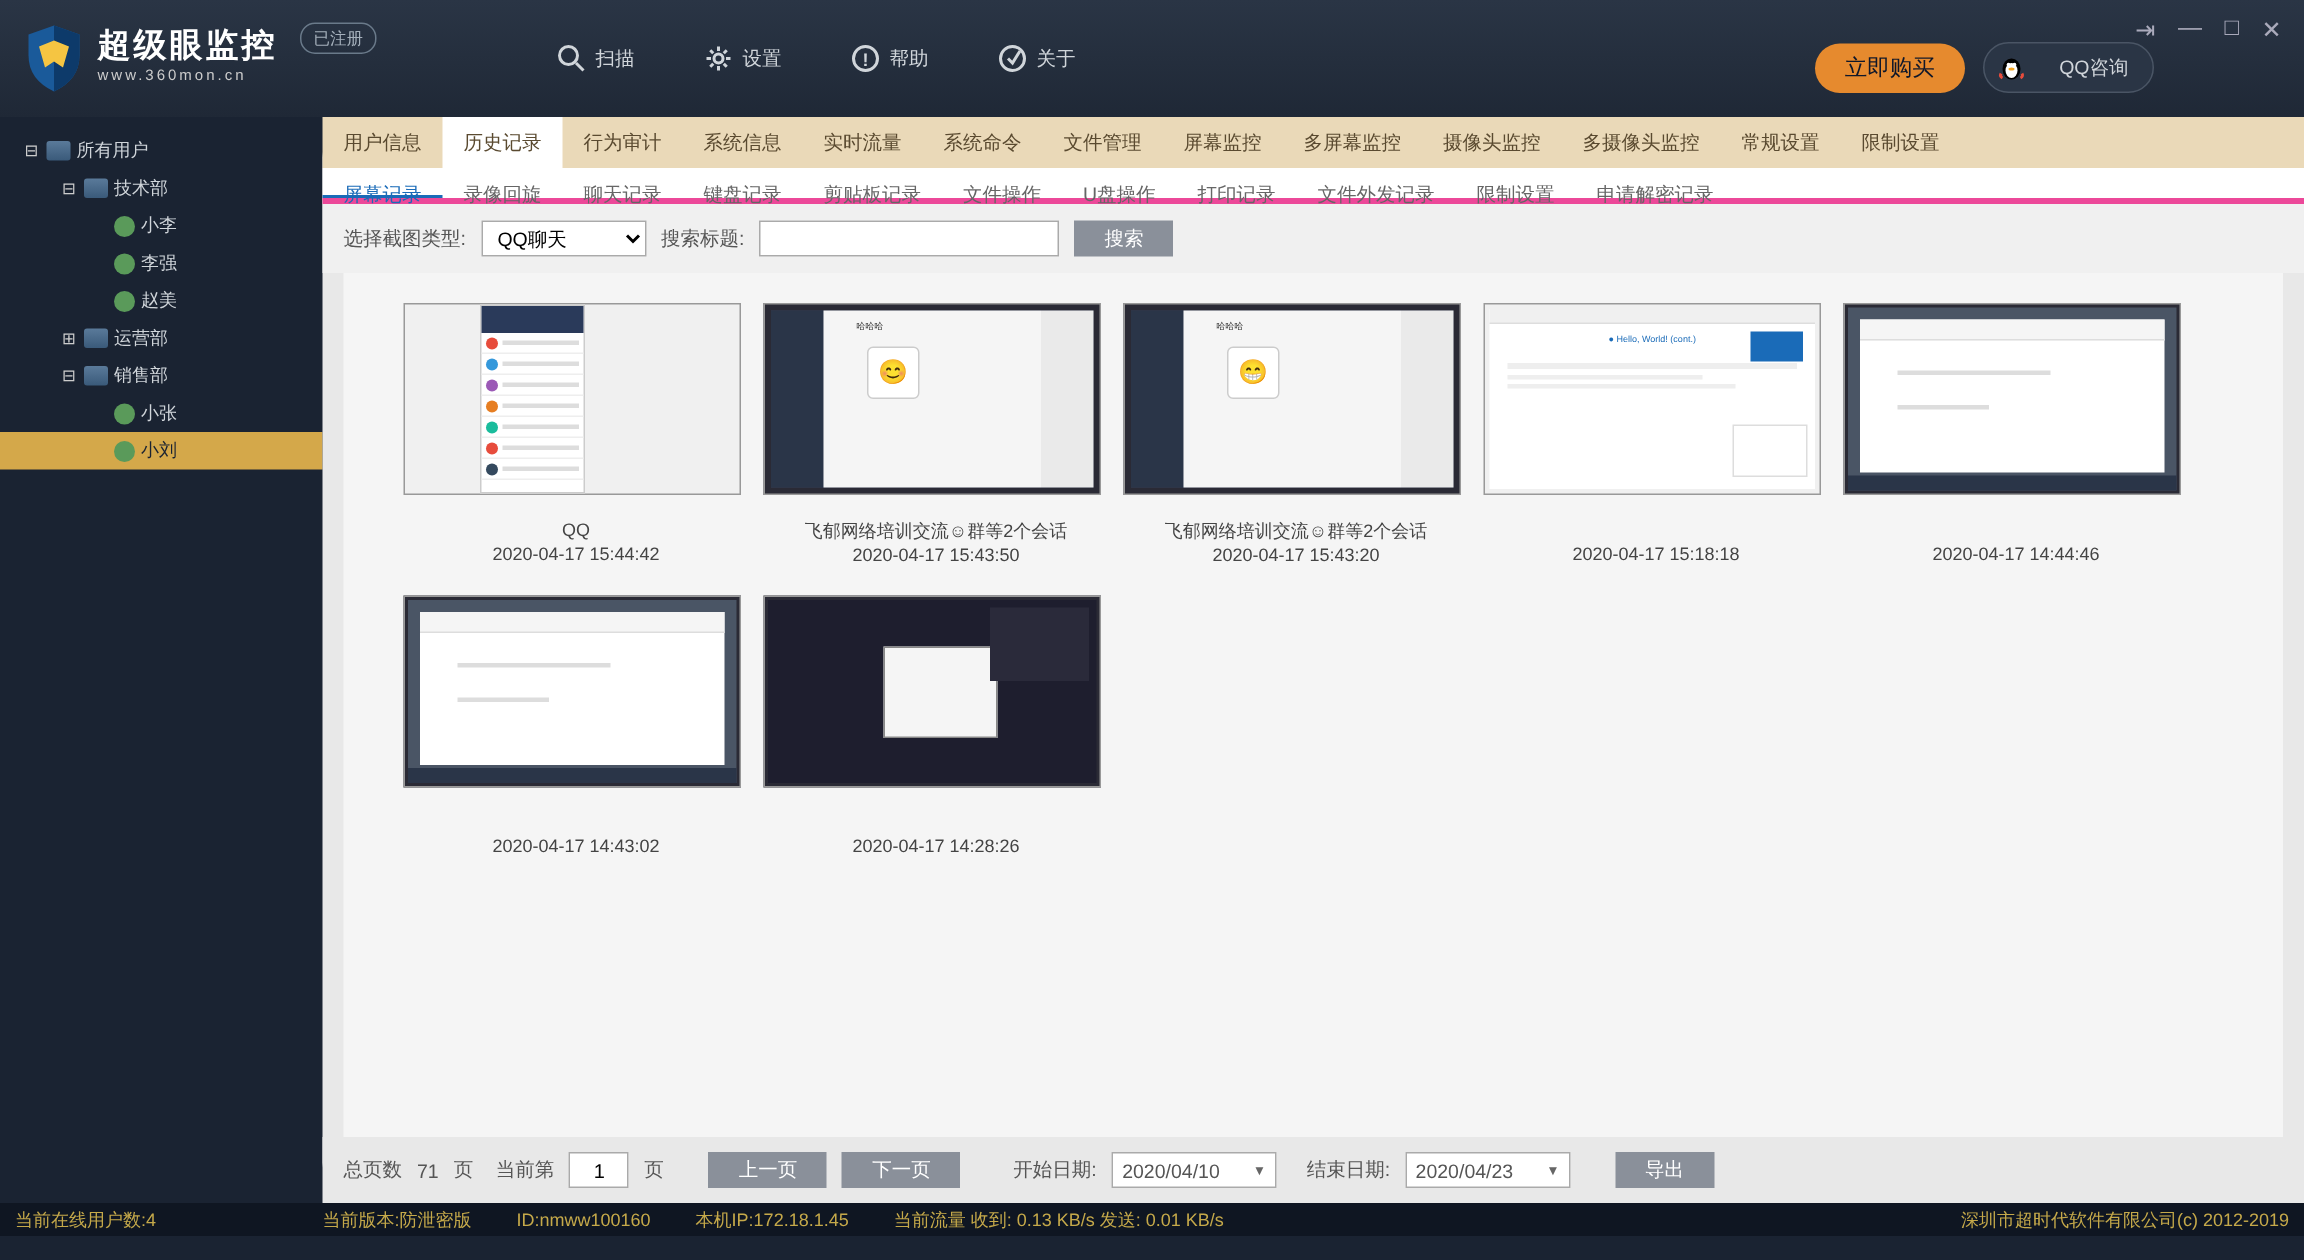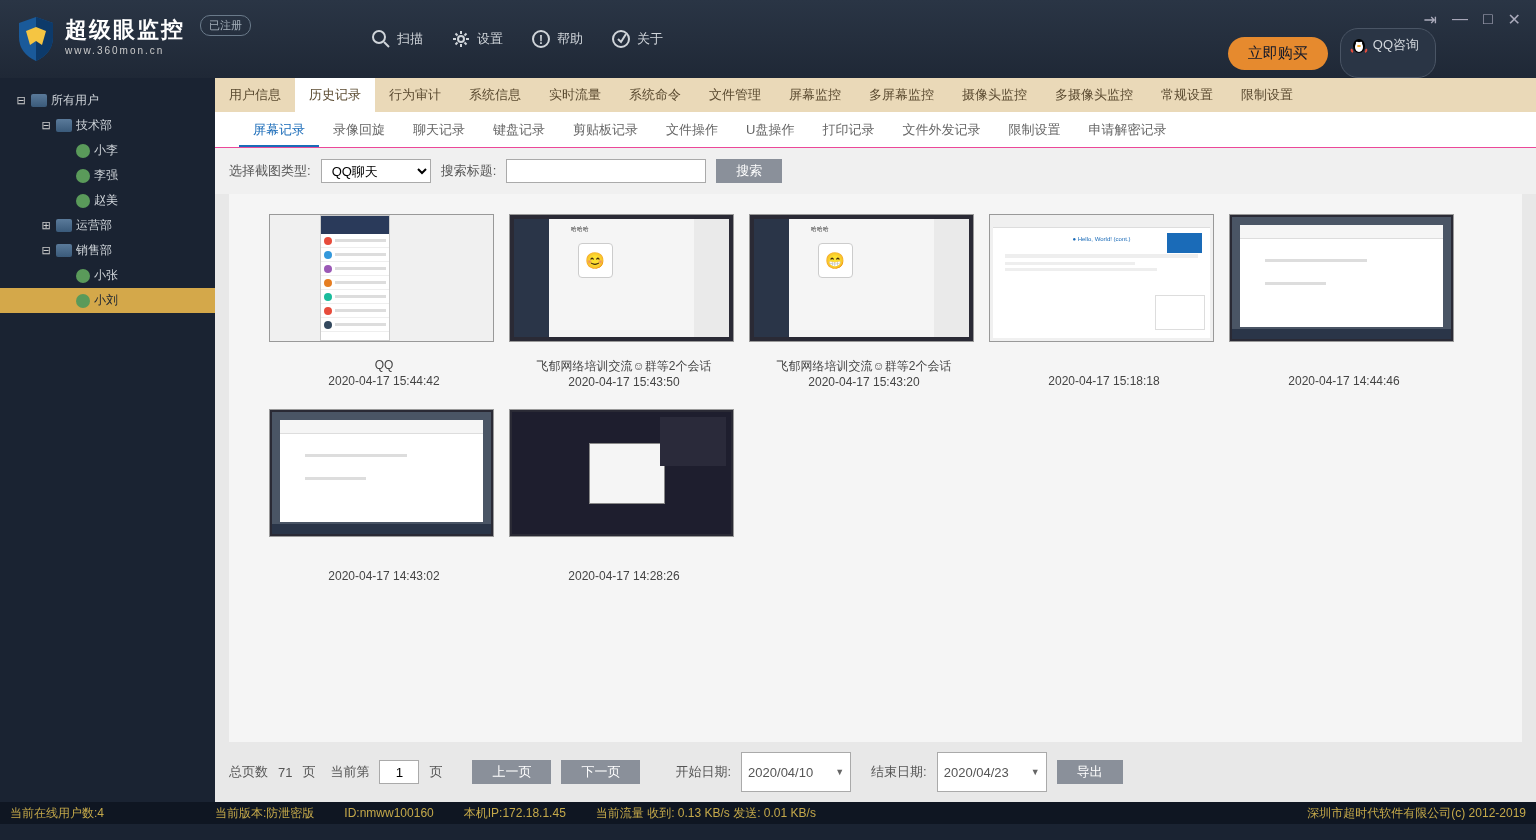--- a/index.html
+++ b/index.html
@@ -7,25 +7,25 @@
 
 
 .titlebar { height: 78px; background: linear-gradient(to bottom, #2a3545, #1f2836); display: flex; align-items: center; padding: 0 15px; position: relative; }
 .logo-wrap { display: flex; align-items: flex-start; }
 .logo-shield { width: 42px; height: 48px; margin-right: 8px; position: relative; }
 .logo-shield svg { width: 100%; height: 100%; }
 .logo-text { color: #fff; }
 .logo-text .cn { font-size: 22px; font-weight: bold; letter-spacing: 2px; }
 .logo-text .en { font-size: 10px; letter-spacing: 2px; color: #ccc; }
 .reg-badge { border: 1px solid #6a7a8a; color: #a5b0bb; font-size: 11px; padding: 2px 8px; border-radius: 10px; margin-left: 15px; }
-.top-actions { display: flex; align-items: center; margin-left: 120px; gap: 28px; justify-content: space-between; }
+.top-actions { display: flex; align-items: center; margin-left: 120px; gap: 46px; justify-content: space-between; }
 .top-action { display: flex; align-items: center; color: #d0d5da; cursor: pointer; gap: 6px; }
 .top-action .ic { width: 20px; height: 20px; display: flex; align-items: center; justify-content: center; }
 .buy-btn { background: #e68a2e; color: #0f172a; padding: 7px 20px; border-radius: 18px; border: none; cursor: pointer; font-size: 15px; }
-.qq-btn { background: #2a3545; border: 1px solid #4a5565; color: #d0d5da; padding: 6px 16px 22px 8px; border-radius: 18px; cursor: pointer; display: flex; align-items: center; gap: 4px; font-size: 13px; position: relative; top: -18px; }
+.qq-btn { background: #2a3545; border: 1px solid #4a5565; color: #d0d5da; padding: 6px 16px 6px 8px; border-radius: 18px; cursor: pointer; display: flex; align-items: center; gap: 22px; font-size: 13px; position: relative; top: -18px; }
 .penguin { width: 20px; height: 20px; }
 .win-controls { position: absolute; right: 15px; top: 10px; display: flex; gap: 15px; color: #aab; }
 .win-controls span { cursor: pointer; font-size: 16px; }
 
 
 .body-wrap { display: flex; height: 724px; }
 .sidebar { width: 215px; background: #1a2332; padding-top: 10px; }
 .tree-node { display: flex; align-items: center; padding: 4px 5px; color: #d0d5da; font-size: 12px; cursor: pointer; }
 .tree-node .exp { width: 12px; text-align: center; color: #888; font-size: 10px; }
 .tree-node .ico { width: 16px; height: 13px; margin: 0 4px; display: inline-block; }
@@ -37,21 +37,21 @@
 .user-ico { width: 14px; height: 14px; border-radius: 50%; background: #5a9a5a; display: inline-block; margin: 0 4px; }
 
 .main { flex: 1; background: #e8e8e8; display: flex; flex-direction: column; border-radius: 27px; }
 
 
 .tabs1 { background: #ead9b8; display: flex; height: 34px; }
 .tabs1 .tab { padding: 0 14px; line-height: 34px; color: #5a4a30; cursor: pointer; font-size: 13px; }
 .tabs1 .tab.active { background: #fff; }
 
 
-.tabs2 { background: #fff; display: flex; height: 36px; border-bottom: 1px solid #ec4899; padding-left: 24px; }
+.tabs2 { background: #fff; display: flex; height: 24px; border-bottom: 4px solid #ec4899; }
 .tabs2 .tab { padding: 0 14px; line-height: 36px; color: #666; cursor: pointer; font-size: 13px; }
 .tabs2 .tab.active { color: #1a6bb8; border-bottom: 2px solid #1a6bb8; }
 
 
 .filter-row { background: #f0f0f0; padding: 10px 14px; display: flex; align-items: center; gap: 10px; height: 46px; }
 .filter-row label { color: #555; font-size: 13px; }
 .filter-row select, .filter-row input[type=text] { height: 24px; border: 1px solid #aaa; background: #fff; padding: 0 6px; font-size: 13px; }
 .filter-row select { width: 110px; }
 .filter-row input[type=text] { width: 200px; }
 .search-btn, .page-btn, .export-btn { background: #8a909a; color: #fff; border: none; height: 24px; padding: 0 20px; cursor: pointer; font-size: 13px; }
@@ -62,21 +62,21 @@
 .thumb-card { width: 230px; text-align: center; cursor: pointer; }
 .thumb-img { width: 225px; height: 128px; background: #333; border: 1px solid #999; display: flex; align-items: center; justify-content: center; position: relative; overflow: hidden; }
 .thumb-img.light { background: #f0f0f0; }
 .thumb-img.dark { background: #2a2a35; }
 .thumb-title { color: #444; font-size: 12px; margin-top: 16px; min-height: 16px; }
 .thumb-time { color: #444; font-size: 12px; }
 
 
 .pager { background: #e8e8e8; padding: 10px 14px; display: flex; align-items: center; gap: 10px; font-size: 13px; color: #555; }
 .pager input[type=text] { width: 40px; height: 24px; text-align: center; border: 1px solid #aaa; }
-.date-inp { width: 110px; height: 40px; border: 1px solid #aaa; background: #fff; padding: 0 6px; display: inline-flex; align-items: center; justify-content: space-between; }
+.date-inp { width: 110px; height: 24px; border: 1px solid #aaa; background: #fff; padding: 0 6px; display: inline-flex; align-items: center; justify-content: space-between; }
 .date-inp .dd { font-size: 9px; color: #666; }
 
 
 .statusbar { height: 22px; background: #0f1622; color: #c5a94a; font-size: 12px; display: flex; align-items: center; padding: 0 10px; }
 .statusbar .seg { margin-right: 30px; }
 .statusbar .seg:first-child { width: 205px; margin-right: 0; }
 .statusbar .right { margin-left: auto; }
 
 svg { display: block; }
 </style>
@@ -383,21 +383,21 @@
       <span style="margin-left:25px">开始日期:</span>
       <span class="date-inp">
           <span>2020/04/10</span>
           <span class="dd">▼</span>
         </span>
       <span style="margin-left:10px">结束日期:</span>
       <span class="date-inp">
           <span>2020/04/23</span>
           <span class="dd">▼</span>
         </span>
-      <button class="export-btn" style="">导出</button>
+      <button class="export-btn" style="margin-left:20px">导出</button>
     </div>
   </div>
 </div>
 
 <div class="statusbar">
   <span class="seg">当前在线用户数:4</span>
   <span class="seg">当前版本:防泄密版</span>
   <span class="seg">ID:nmww100160</span>
   <span class="seg">本机IP:172.18.1.45</span>
   <span class="seg">当前流量 收到: 0.13 KB/s    发送: 0.01 KB/s</span>

